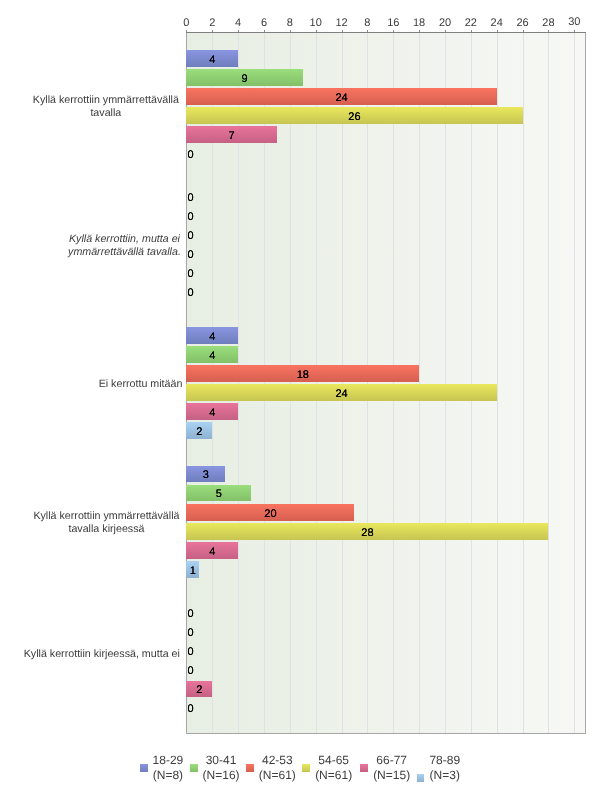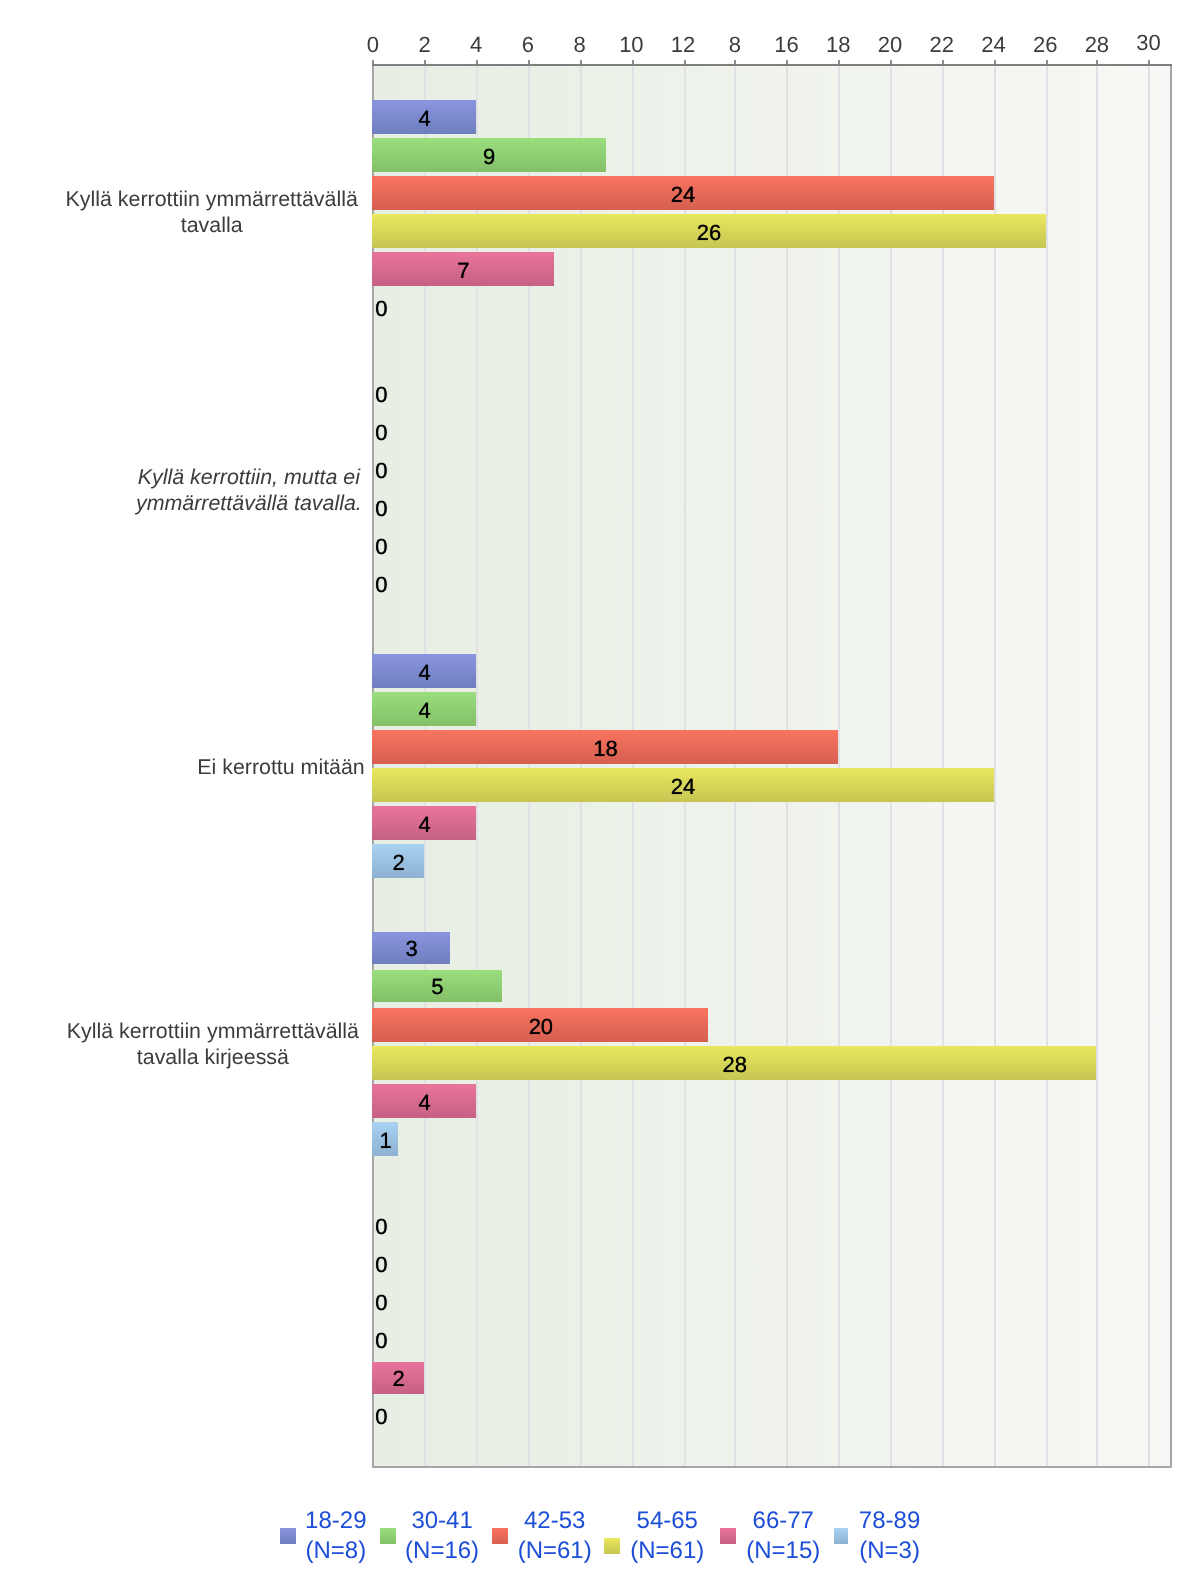--- a/index.html
+++ b/index.html
@@ -13,21 +13,21 @@
   .axisline{position:absolute;background:#7f7f7f;}
   .plotedge{position:absolute;background:#a6a6a6;}
   .gridline{position:absolute;top:0;bottom:0;width:1px;background:#dfe1e4;}
   .xlabel{position:absolute;font-size:11px;color:#3c3c3c;
           transform:translateX(-50%);white-space:nowrap;}
   .tick{position:absolute;width:1px;height:4px;background:#8a8a8a;}
   .bar{position:absolute;}
   .barval{position:absolute;font-size:11px;color:#000000;white-space:nowrap;text-shadow:0 0 0.4px #000;}
   .catlabel{position:absolute;font-size:10.7px;color:#3c3c3c;line-height:13px;}
   .catlabel span{display:block;text-align:center;}
-  .legend{position:absolute;font-size:12px;color:#1d4ed8;line-height:14.9px;}
+  .legend{position:absolute;font-size:12px;color:#404040;line-height:14.9px;}
 </style>
 </head>
 <body>
 
 <div id="chart">
   <div class="plot" id="plot" style="left: 187px; top: 33px; width: 398px; height: 699.9px;">
       <div class="gridline" style="left: 25.26px;"></div>
       <div class="gridline" style="left: 51.12px;"></div>
       <div class="gridline" style="left: 76.98px;"></div>
       <div class="gridline" style="left: 102.84px;"></div>
@@ -100,20 +100,21 @@
         </div>
       </div>
       <div class="catlabel" style="top: 509.75px; left: 0px; width: 179.5px; display: flex; justify-content: flex-end;">
         <div style="width: max-content; text-align: center;">
           <span>Kyllä kerrottiin ymmärrettävällä</span>
           <span>tavalla kirjeessä</span>
         </div>
       </div>
       <div class="catlabel" style="top: 648.35px; left: 0px; width: 179.9px; display: flex; justify-content: flex-end;">
         <div style="width: max-content; text-align: center;">
+          <span>Kyllä kerrottiin kirjeessä, mutta ei</span>
         </div>
       </div>
     </div>
   <div id="bars">
       <div class="bar" style="left: 186.4px; top: 50px; width: 51.72px; height: 16.65px; background: linear-gradient(rgb(138, 149, 224) 0%, rgb(110, 126, 189) 100%);"></div>
       <div class="barval" style="left: 212.26px; transform: translate(-50%, -50%); top: 59.625px;">4</div>
       <div class="bar" style="left: 186.4px; top: 69.05px; width: 116.37px; height: 16.65px; background: linear-gradient(rgb(154, 222, 125) 0%, rgb(131, 192, 104) 100%);"></div>
       <div class="barval" style="left: 244.585px; transform: translate(-50%, -50%); top: 78.675px;">9</div>
       <div class="bar" style="left: 186.4px; top: 88.1px; width: 310.32px; height: 16.65px; background: linear-gradient(rgb(249, 116, 96) 0%, rgb(214, 95, 80) 100%);"></div>
       <div class="barval" style="left: 341.56px; transform: translate(-50%, -50%); top: 97.725px;">24</div>
@@ -175,35 +176,35 @@
           <div>(N=16)</div>
         </div>
       </div>
       <div style="display: flex; align-items: flex-start; margin-left: 3.3px; margin-right: 3.3px;">
         <div style="width: 7.7px; height: 8.1px; margin-top: 11.2px; background: linear-gradient(rgb(249, 116, 96) 0%, rgb(214, 95, 80) 100%); margin-right: 5px; flex: 0 0 auto;"></div>
         <div style="text-align: center;">
           <div>42-53</div>
           <div>(N=61)</div>
         </div>
       </div>
-      <div style="display: flex; align-items: center; margin-left: 3.3px; margin-right: 5px;">
+      <div style="display: flex; align-items: flex-start; margin-left: 3.3px; margin-right: 5px;">
         <div style="width: 7.7px; height: 8.1px; margin-top: 11.2px; background: linear-gradient(rgb(234, 232, 93) 0%, rgb(198, 197, 82) 100%); margin-right: 5px; flex: 0 0 auto;"></div>
         <div style="text-align: center;">
           <div>54-65</div>
           <div>(N=61)</div>
         </div>
       </div>
       <div style="display: flex; align-items: flex-start; margin-left: 3.3px; margin-right: 3.3px;">
         <div style="width: 7.7px; height: 8.1px; margin-top: 11.2px; background: linear-gradient(rgb(233, 116, 155) 0%, rgb(197, 97, 132) 100%); margin-right: 5px; flex: 0 0 auto;"></div>
         <div style="text-align: center;">
           <div>66-77</div>
           <div>(N=15)</div>
         </div>
       </div>
-      <div style="display: flex; align-items: flex-start; margin-left: 3.3px; margin-right: 3.3px;">
+      <div style="display: flex; align-items: flex-end; margin-left: 3.3px; margin-right: 3.3px;">
         <div style="width: 7.7px; height: 8.1px; margin-top: 11.2px; background: linear-gradient(rgb(169, 210, 243) 0%, rgb(141, 177, 209) 100%); margin-right: 5px; flex: 0 0 auto;"></div>
         <div style="text-align: center;">
           <div>78-89</div>
           <div>(N=3)</div>
         </div>
       </div>
     </div>
 </div>
 
 </body></html>

